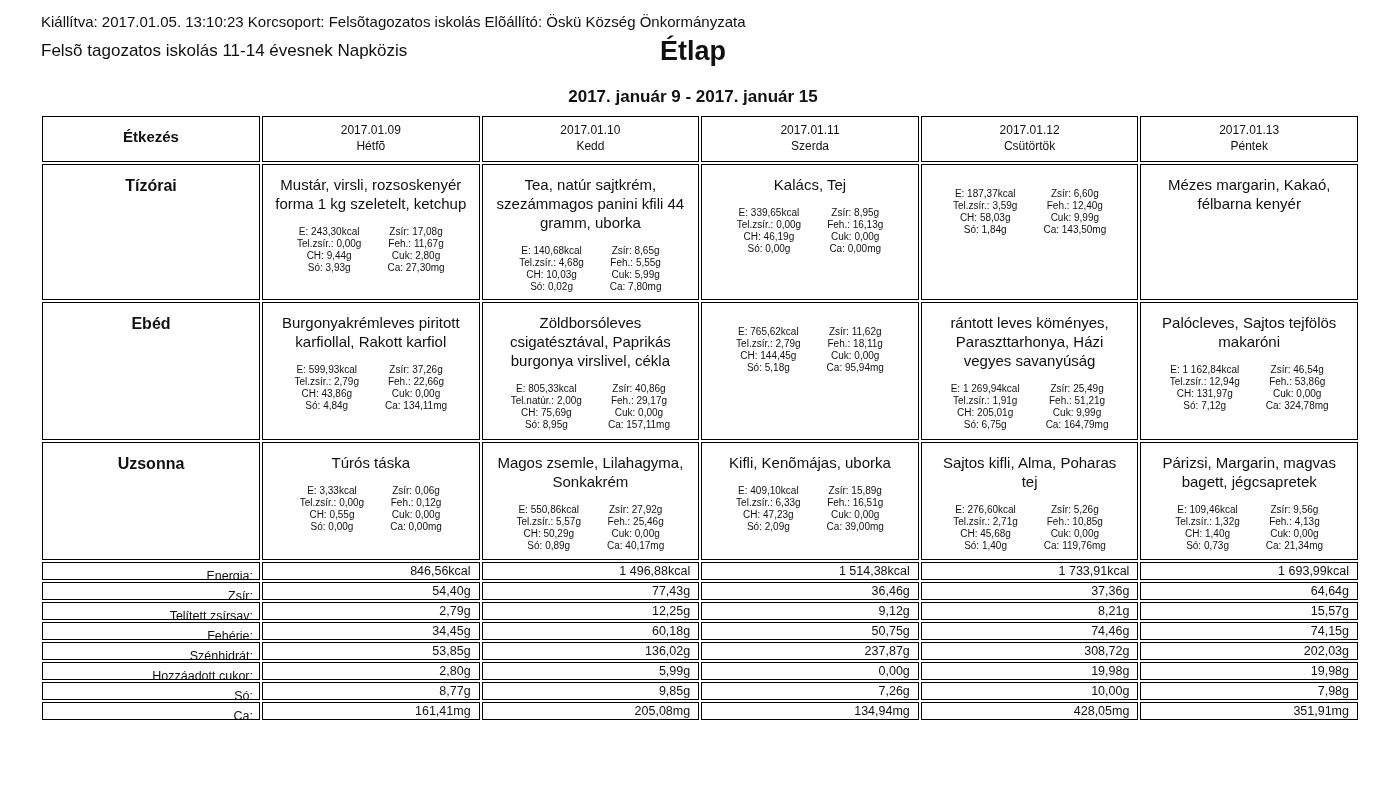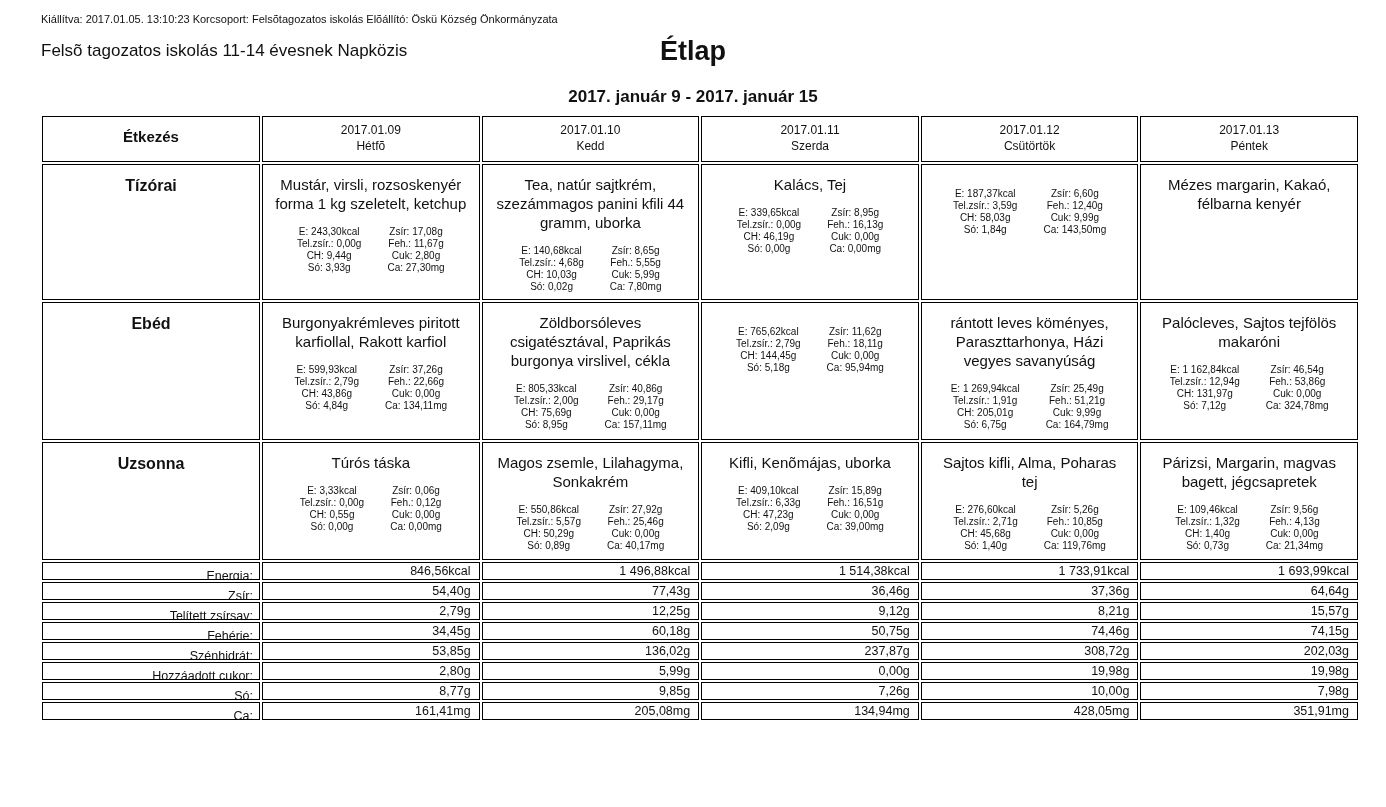--- a/index.html
+++ b/index.html
@@ -1,21 +1,21 @@
 <!DOCTYPE html>
 <html><head>
 <meta charset="utf-8">
 <style>
   html,body{margin:0;padding:0;background:#ffffff;}
   body{
     width:1386px;height:807px;position:relative;overflow:hidden;
     font-family:"Liberation Sans","DejaVu Sans",sans-serif;color:#111;
     -webkit-font-smoothing:antialiased;
   }
-  .issued{position:absolute;left:41px;top:13px;font-size:11px;color:#111;}
+  .issued{position:absolute;left:41px;top:13px;font-size:15px;color:#111;}
   .group-title{position:absolute;left:41px;top:41px;font-size:17px;color:#111;}
   .page-title{position:absolute;left:0;top:36px;width:100%;text-align:center;font-size:27px;font-weight:bold;}
   .date-range{position:absolute;left:0;top:87px;width:100%;text-align:center;font-size:17px;font-weight:bold;}
 
   .table-wrap{position:absolute;left:42px;top:116px;width:1316px;}
   .grid{
     display:grid;
     grid-template-columns:218px repeat(5,1fr);
     grid-template-rows:46px 136px 138px 118px repeat(8,18px);
     gap:2px;
@@ -165,21 +165,21 @@
             <div class="nut-line">Cuk: 0,00g</div>
             <div class="nut-line">Ca: 134,11mg</div>
           </div>
         </div>
       </div>
       <div class="cell meal-cell">
         <div class="meal-title">Zöldborsóleves csigatésztával, Paprikás burgonya virslivel, cékla</div>
         <div class="nutrition">
           <div class="nut-col">
             <div class="nut-line">E: 805,33kcal</div>
-            <div class="nut-line">Tel.zsír.: 2,00g</div>
+            <div class="nut-line">Tel.natúr.: 2,00g</div>
             <div class="nut-line">CH: 75,69g</div>
             <div class="nut-line">Só: 8,95g</div>
           </div>
           <div class="nut-col">
             <div class="nut-line">Zsír: 40,86g</div>
             <div class="nut-line">Feh.: 29,17g</div>
             <div class="nut-line">Cuk: 0,00g</div>
             <div class="nut-line">Ca: 157,11mg</div>
           </div>
         </div>

